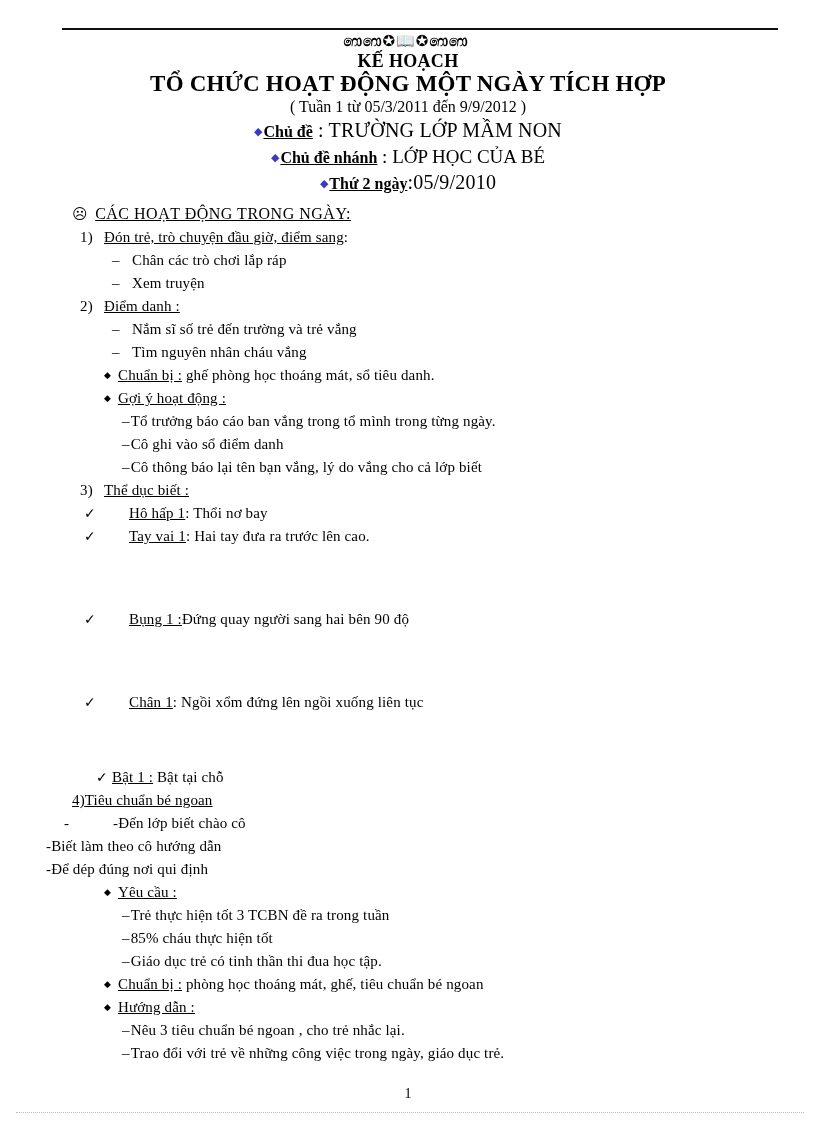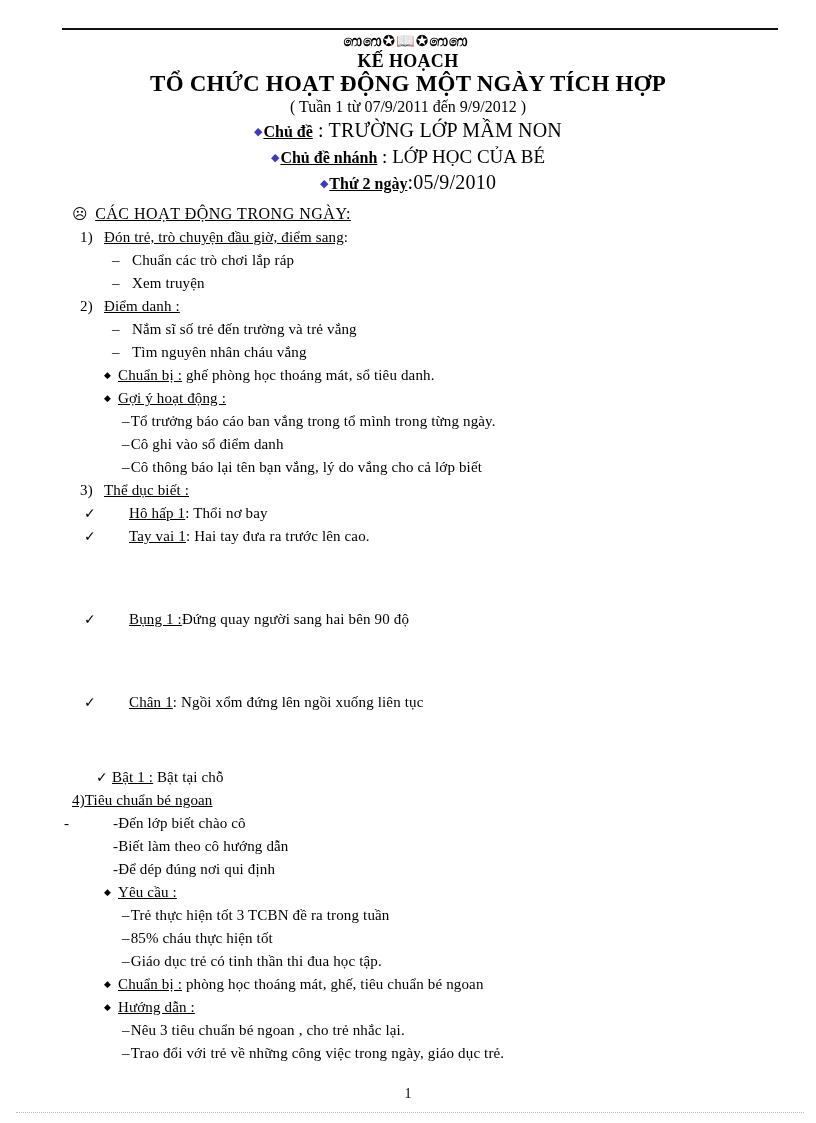--- a/index.html
+++ b/index.html
@@ -186,21 +186,21 @@
   }
   .lead-dash {
     position: relative;
     margin-left: 64px;
   }
   .lead-dash .ld {
     display: inline-block;
     width: 49px;
   }
   .plain-ind {
-    margin-left: 113px;
+    margin-left: 46px;
   }
 
   .gap-lg { height: 60px; }
   .gap-md { height: 52px; }
 
   .page-num {
     position: absolute;
     left: 0;
     top: 1086px;
     width: 816px;
@@ -214,21 +214,21 @@
 <div class="page">
 
   <div class="top-rule"></div>
 
   <div class="content">
 
     <div class="ornament">෩෩✪📖✪෩෩</div>
 
     <div class="title1">KẾ HOẠCH</div>
     <div class="title2">TỔ CHỨC HOẠT ĐỘNG MỘT NGÀY TÍCH HỢP</div>
-    <div class="subtitle">(  Tuần 1 từ 07/9/2011  đến 9/9/2012  )</div>
+    <div class="subtitle">(  Tuần 1 từ 05/3/2011  đến 9/9/2012  )</div>
 
     <div class="centered-line">
       <span class="inner">
         <span class="dia">◆</span><span class="lbl-b">Chủ đề</span><span class="big-val"> : </span><span class="big-val">TRƯỜNG  LỚP MẦM  NON</span>
       </span>
     </div>
 
     <div class="centered-line">
       <span class="inner">
         <span class="dia">◆</span><span class="lbl-b">Chủ đề nhánh</span><span class="big-val-2"> : </span><span class="big-val-2">LỚP HỌC CỦA BÉ</span>
@@ -242,21 +242,21 @@
     </div>
 
     <div class="sect-head">
       <span class="frown">☹</span><span class="u">CÁC HOẠT ĐỘNG TRONG NGÀY:</span>
     </div>
 
     <div class="row num">
       <span class="n">1)</span><span class="u">Đón trẻ, trò chuyện đầu giờ, điểm sang</span><span>:</span>
     </div>
     <div class="row dash">
-      <span class="d">–</span><span>Chuẩn  các trò chơi lắp ráp</span>
+      <span class="d">–</span><span>Chân  các trò chơi lắp ráp</span>
     </div>
     <div class="row dash">
       <span class="d">–</span><span>Xem truyện</span>
     </div>
 
     <div class="row num">
       <span class="n">2)</span><span class="u">Điểm danh :</span>
     </div>
     <div class="row dash">
       <span class="d">–</span><span>Nắm sĩ số trẻ đến trường và  trẻ vắng</span>

